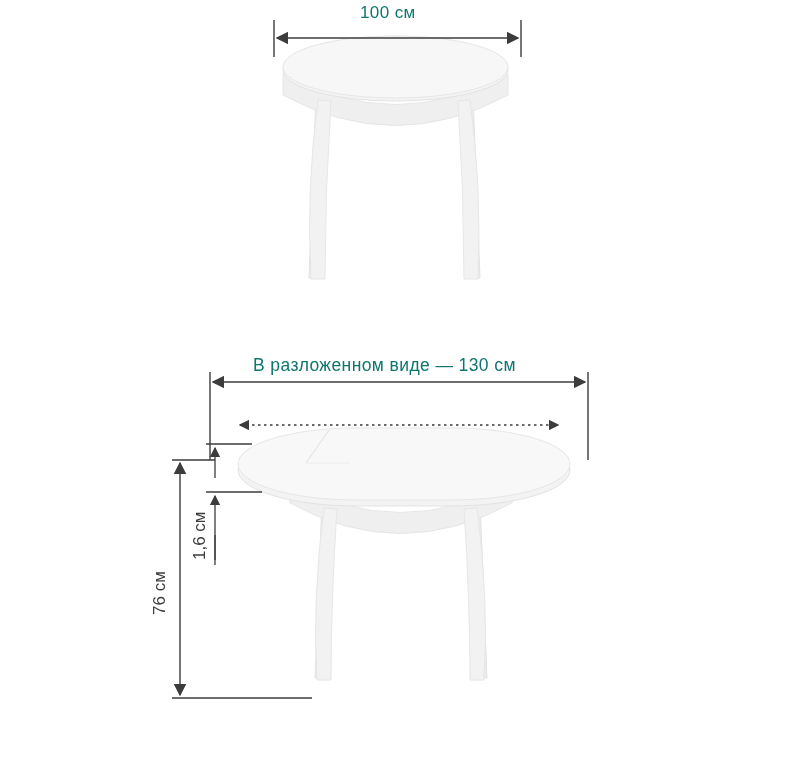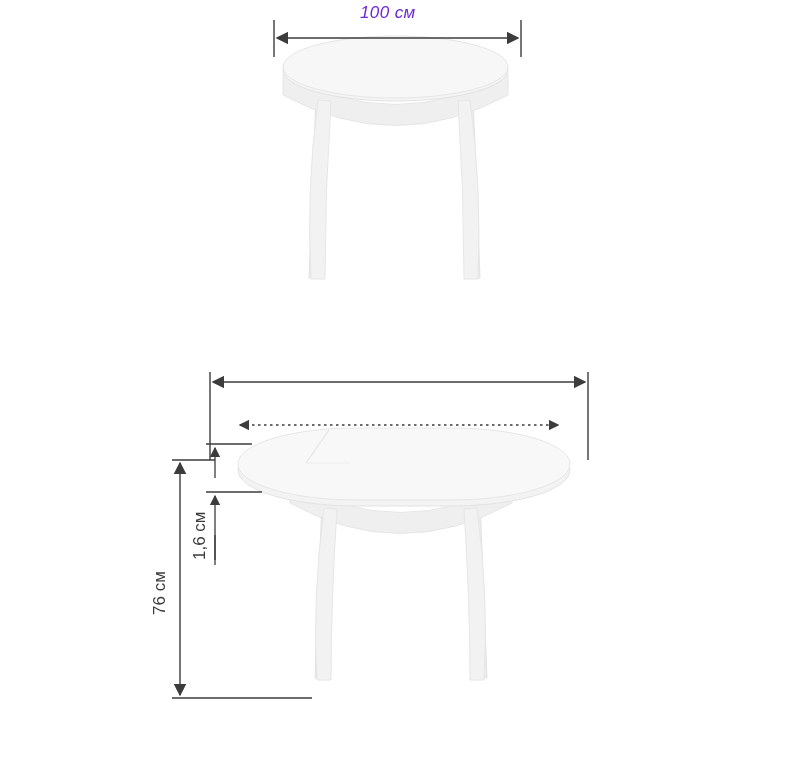--- a/index.html
+++ b/index.html
@@ -24,23 +24,22 @@
   .svg-layer {
     position: absolute;
     left: 0; top: 0;
     width: 800px;
     height: 762px;
   }
   .dim-label {
     position: absolute;
     font-size: 17px;
     letter-spacing: 0.4px;
-    color: #6d28d9;
+    color: #0f766e;
     white-space: nowrap;
-    font-style: italic;
   }
   .dim-label.big {
     font-size: 17.5px;
   }
   .rot {
     position: absolute;
     font-size: 17px;
     color: #3c3c3c;
     white-space: nowrap;
     transform: rotate(-90deg);
@@ -155,16 +154,17 @@
     </g>
 
     <g stroke="#3c3c3c" stroke-width="1.4" fill="none">
       <line x1="172" y1="460" x2="215" y2="460"></line>
       <line x1="172" y1="698" x2="312" y2="698"></line>
       <line x1="180" y1="463" x2="180" y2="695" marker-start="url(#arrTail)" marker-end="url(#arrHead)"></line>
     </g>
   </svg>
 
   <div class="dim-label label-top-100">100 см</div>
+  <div class="dim-label big label-unfolded">В разложенном виде — 130 см</div>
   <div class="rot label-16">1,6 см</div>
   <div class="rot label-76">76 см</div>
 
 </div>
 
 </body></html>

